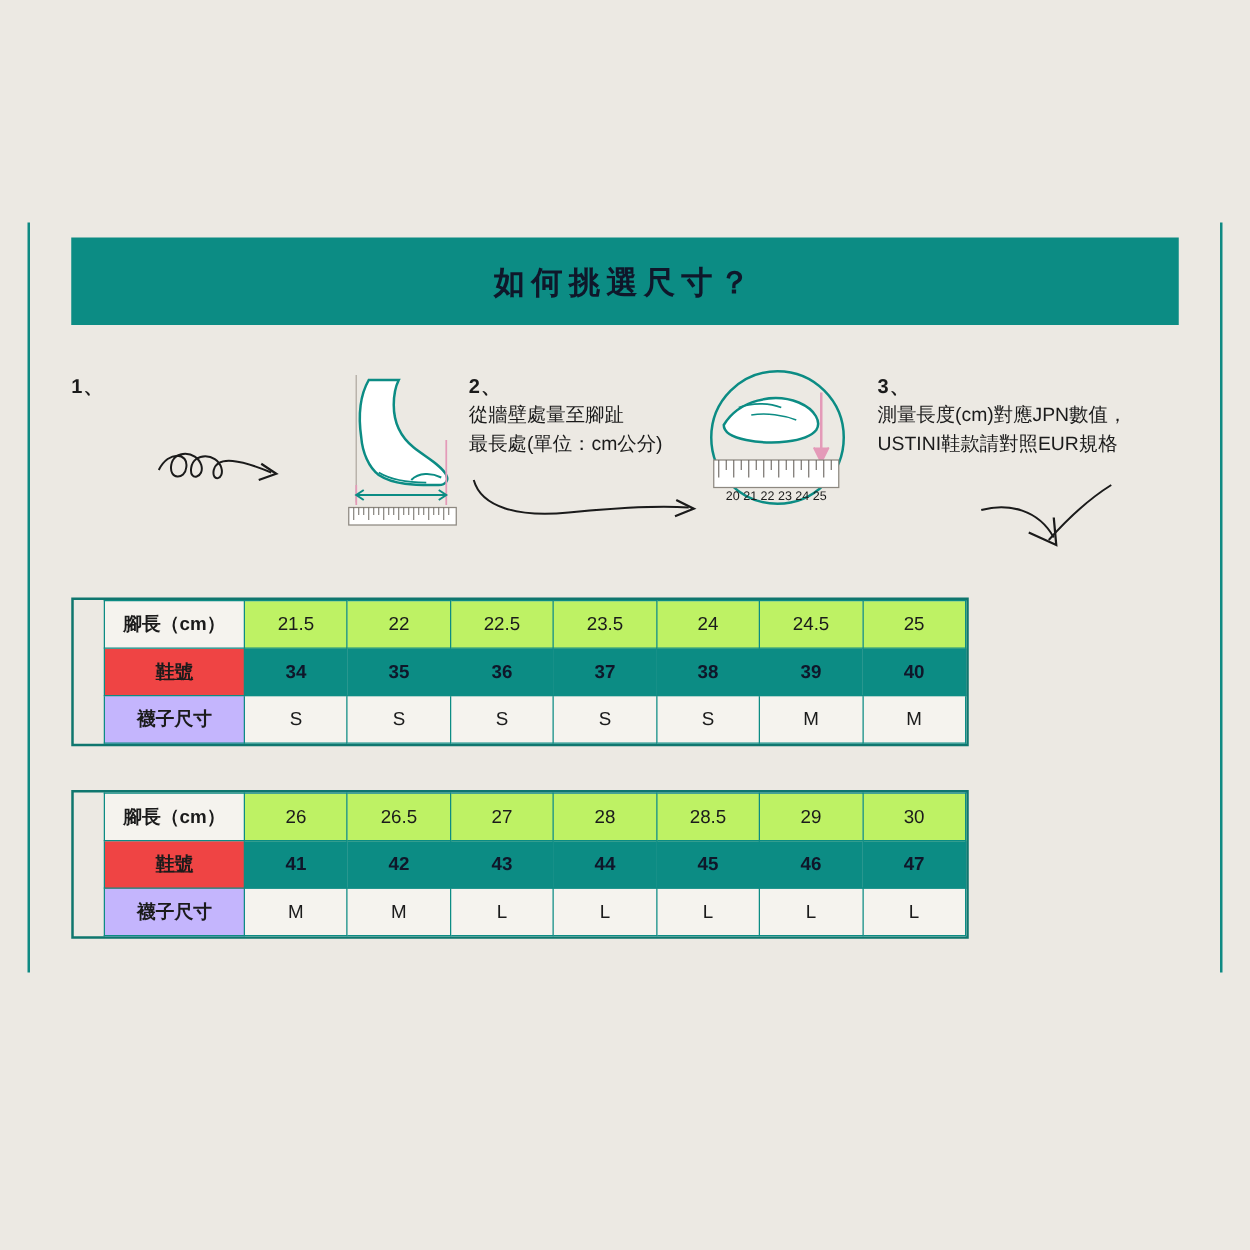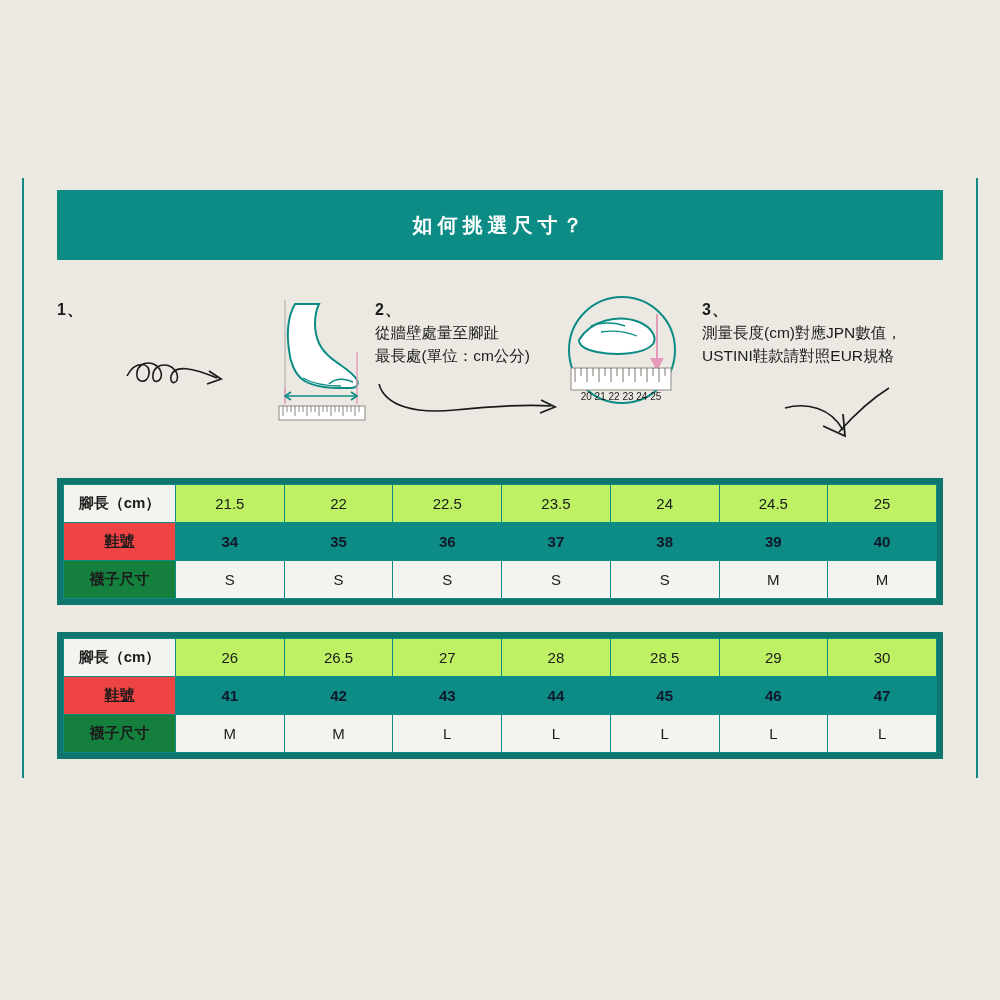--- a/index.html
+++ b/index.html
@@ -40,22 +40,22 @@
     left: 57px;
     top: 190px;
     width: 886px;
     height: 70px;
     background: #0c8c84;
     display: flex;
     align-items: center;
     justify-content: center;
   }
   .header-title {
-    color: #ffffff;
-    font-size: 20px;
+    color: #0f172a;
+    font-size: 25px;
     font-weight: bold;
     letter-spacing: 5px;
   }
 
   
   .steps {
     position: absolute;
     left: 57px;
     top: 292px;
     width: 886px;
@@ -83,23 +83,24 @@
   .illus-foot { left: 160px; top: 0px; width: 150px; height: 140px; }
   .illus-ruler { left: 500px; top: 0px; width: 130px; height: 130px; }
 
   
   .arrow-svg { position: absolute; }
 
   
   .table-block {
     position: absolute;
     left: 57px;
-    width: 886px;
-    border: 6px solid #0f766e;
+    width: 718px;
+    border: 2px solid #0f766e;
     box-sizing: border-box;
+    padding-left: 24px;
   }
   .table-block.first { top: 478px; }
   .table-block.second { top: 632px; }
 
   table {
     border-collapse: collapse;
     width: 100%;
     table-layout: fixed;
   }
   td {
@@ -112,21 +113,21 @@
   td.label {
     width: 112px;
     font-weight: bold;
     font-size: 15px;
   }
   tr.row-len td { background: #bef264; color: #1b1b1b; }
   tr.row-len td.label { background: #f5f3ee; }
   tr.row-size td { background: #0c8c84; color: #0f172a; font-weight: bold; }
   tr.row-size td.label { background: #ef4444; color: #1b1b1b; text-decoration: underline; }
   tr.row-sock td { background: #f5f3ee; color: #1b1b1b; }
-  tr.row-sock td.label { background: #15803d; color: #1b1b1b; }
+  tr.row-sock td.label { background: #c4b5fd; color: #1b1b1b; }
 </style>
 </head>
 <body>
 
 <div class="page">
 
   <div class="side-rule left"></div>
   <div class="side-rule right"></div>
 
   <div class="header-banner">

